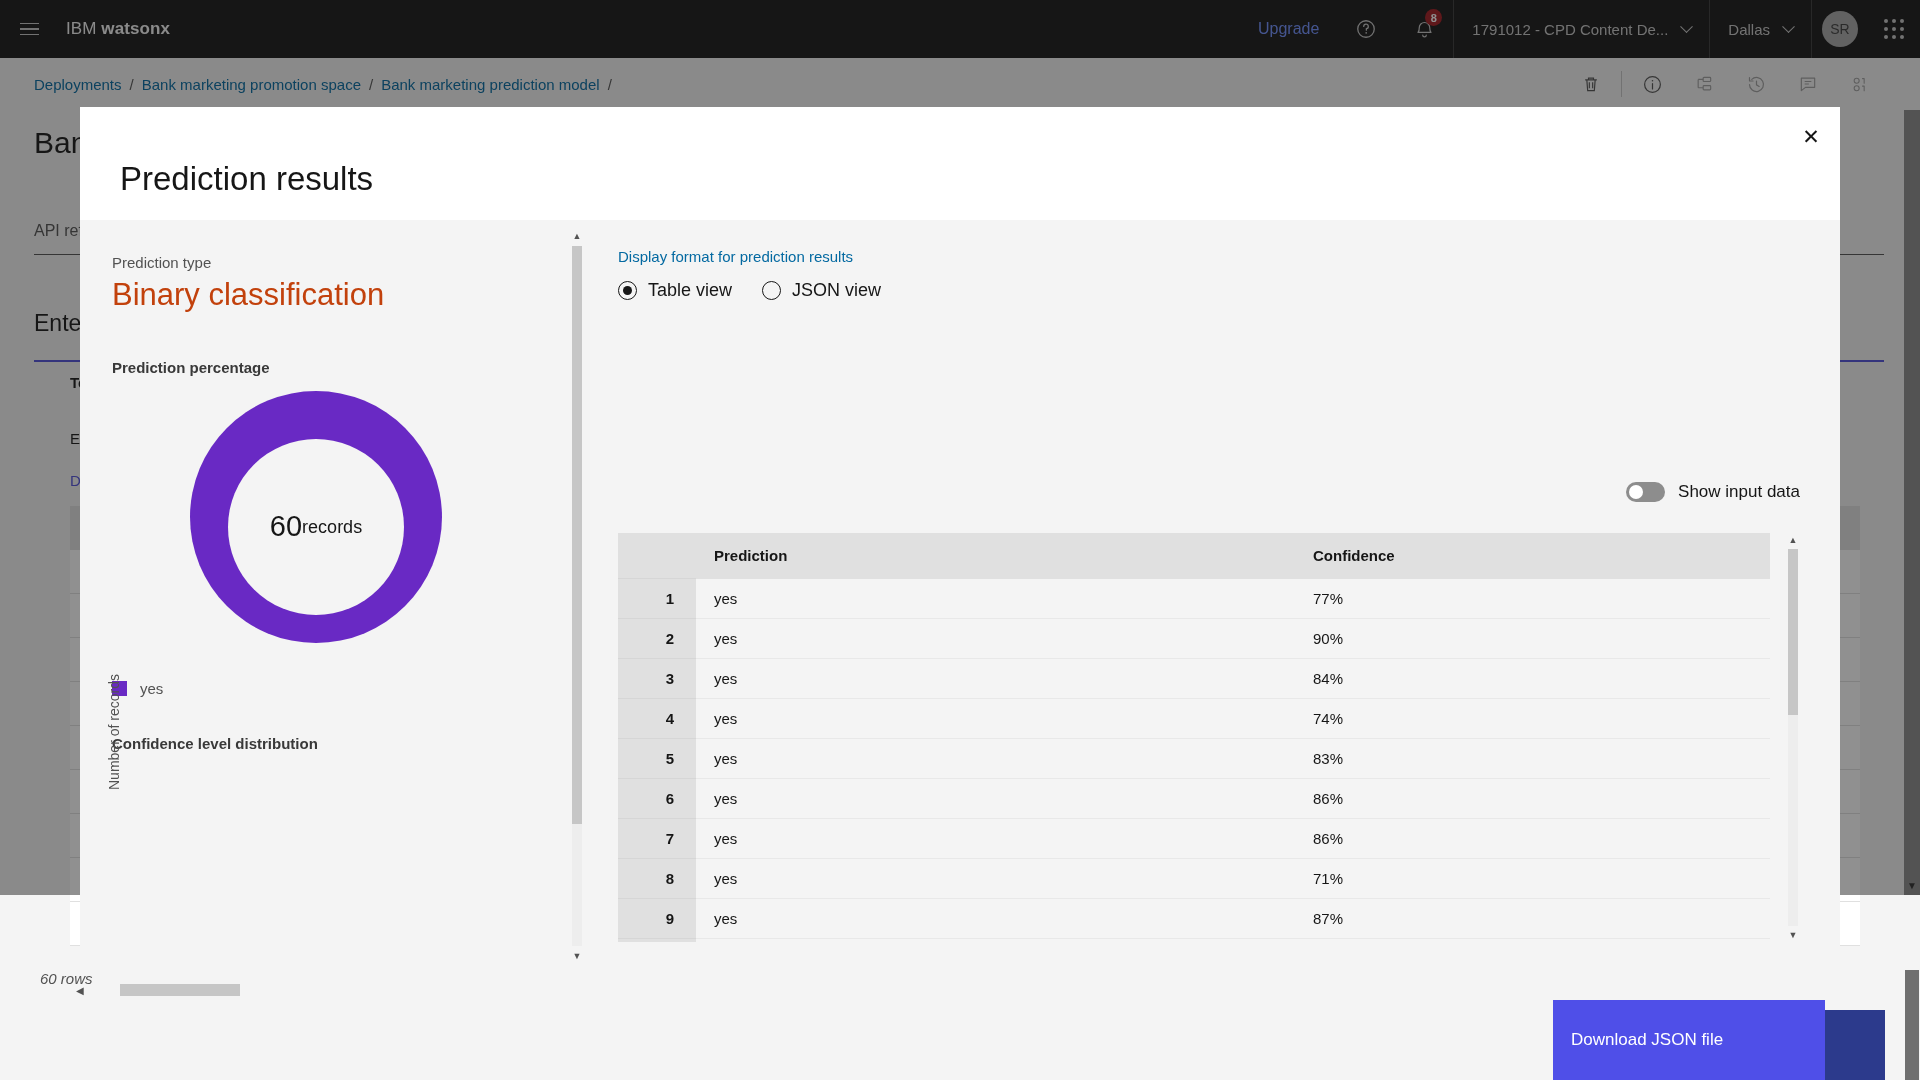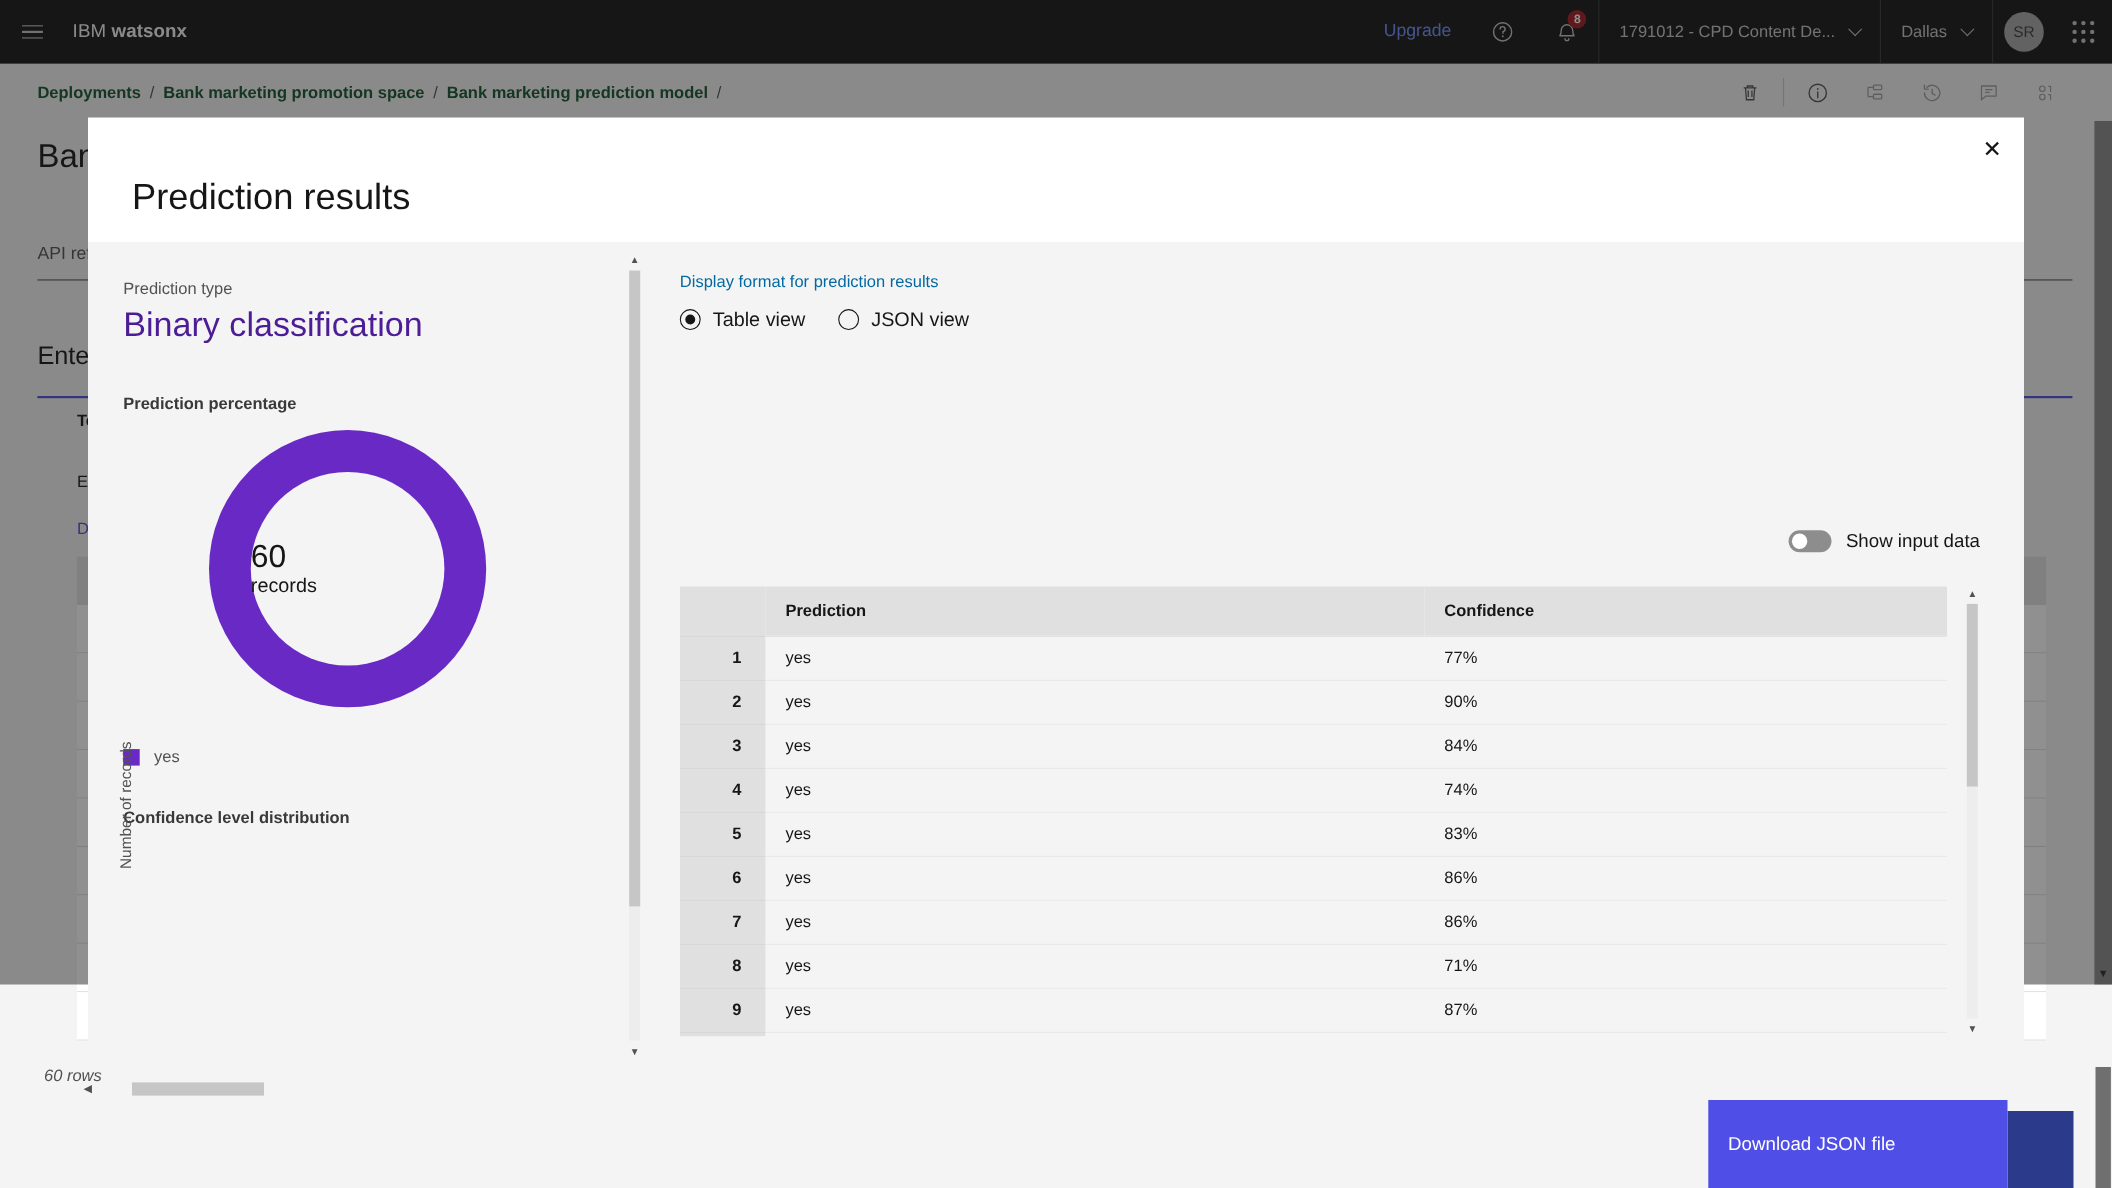--- a/index.html
+++ b/index.html
@@ -53,21 +53,21 @@
     justify-content: center; margin: 0 10px;
   }
   .grid9 { display: grid; grid-template-columns: repeat(3, 4px); gap: 4px; margin: 0 16px; }
   .grid9 i { width: 4px; height: 4px; background: #c6c6c6; border-radius: 50%; display: block; }
 
   .breadcrumbbar {
     position: absolute; top: 58px; left: 0; width: 1920px; height: 52px;
     background: #f4f4f4; display: flex; align-items: center; padding: 0 34px;
     font-size: 15px;
   }
-  .crumb { color: #14532d; font-weight: bold; }
+  .crumb { color: #0369a1; }
   .crumb-sep { color: #525252; margin: 0 8px; }
   .bc-actions { margin-left: auto; display: flex; align-items: center; gap: 0; }
   .bc-icon { width: 52px; height: 52px; display:flex; align-items:center; justify-content:center; color:#525252; }
   .bc-icon.dim { color: #a0a0a0; }
   .bc-divider { width:1px; height:26px; background:#c6c6c6; margin:0 4px; }
 
   .page-title {
     position: absolute; top: 126px; left: 34px; font-size: 30px; color: #161616;
     font-weight: 400;
   }
@@ -113,32 +113,32 @@
     font-size: 21px; color: #161616; line-height: 1;
   }
   .modal-body { flex: 1 1 auto; display: flex; position: relative; overflow: hidden; }
 
   
   .left-pane {
     width: 512px; flex: 0 0 512px; position: relative; background:#f4f4f4;
     padding: 34px 0 0 32px; overflow: hidden;
   }
   .lbl-sm { font-size: 15px; color: #525252; }
-  .big-val { font-size: 31px; color: #4c1d95; margin-top: 6px; font-weight: 400; }
+  .big-val { font-size: 31px; color: #c2410c; margin-top: 6px; font-weight: 400; }
   .sec-title { font-size: 15px; font-weight: 700; color: #393939; margin-top: 46px; }
 
   .donut-wrap { width: 420px; height: 270px; position: relative; margin-top: 10px; }
   .donut {
     position: absolute; left: 78px; top: 5px; width: 252px; height: 252px;
     border-radius: 50%;
   }
   .donut .hole {
-    position: absolute; left: 38px; top: 38px; width: 176px; height: 176px;
+    position: absolute; left: 38px; top: 48px; width: 176px; height: 176px;
     border-radius: 50%; background: #f4f4f4;
-    display:flex; flex-direction:column; justify-content:center;
+    display:flex; flex-direction:row; align-items:center; justify-content:center;
   }
   .donut .num { font-size: 29px; color: #161616; line-height: 1.1; }
   .donut .unit { font-size: 18px; color: #161616; }
 
   .legend { display:flex; align-items:center; gap: 13px; margin-top: 24px; }
   .legend .sw { width: 15px; height: 15px; background: #6929c4; display:block; }
   .legend .txt { font-size: 15px; color: #525252; }
 
   .chart-title { font-size: 15px; font-weight: 700; color: #393939; margin-top: 38px; }
   .chart { position: relative; width: 450px; height: 170px; margin-top: 22px; }

